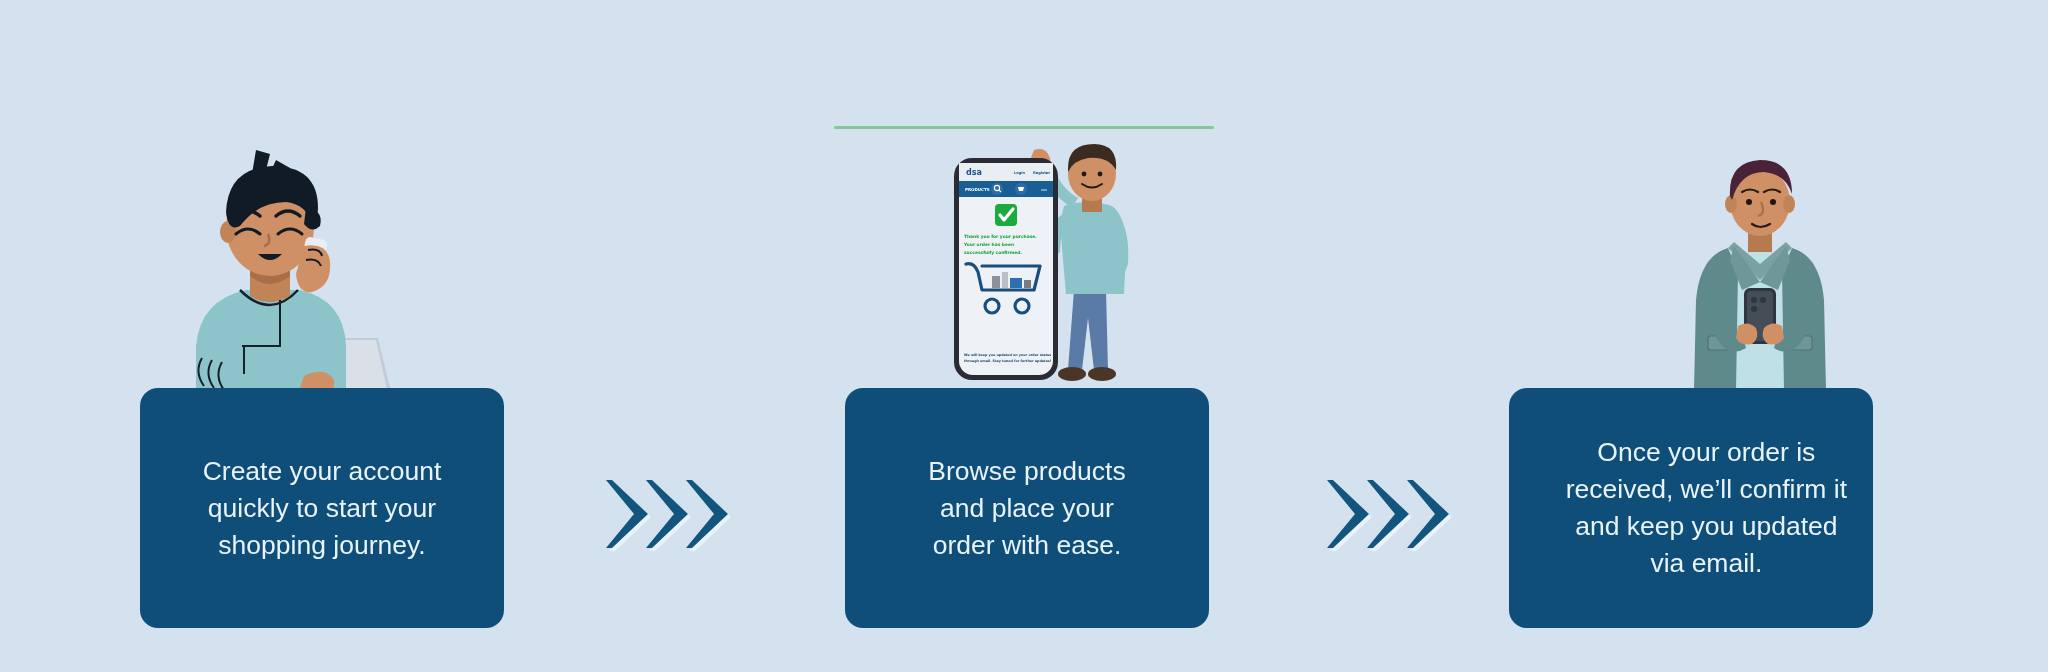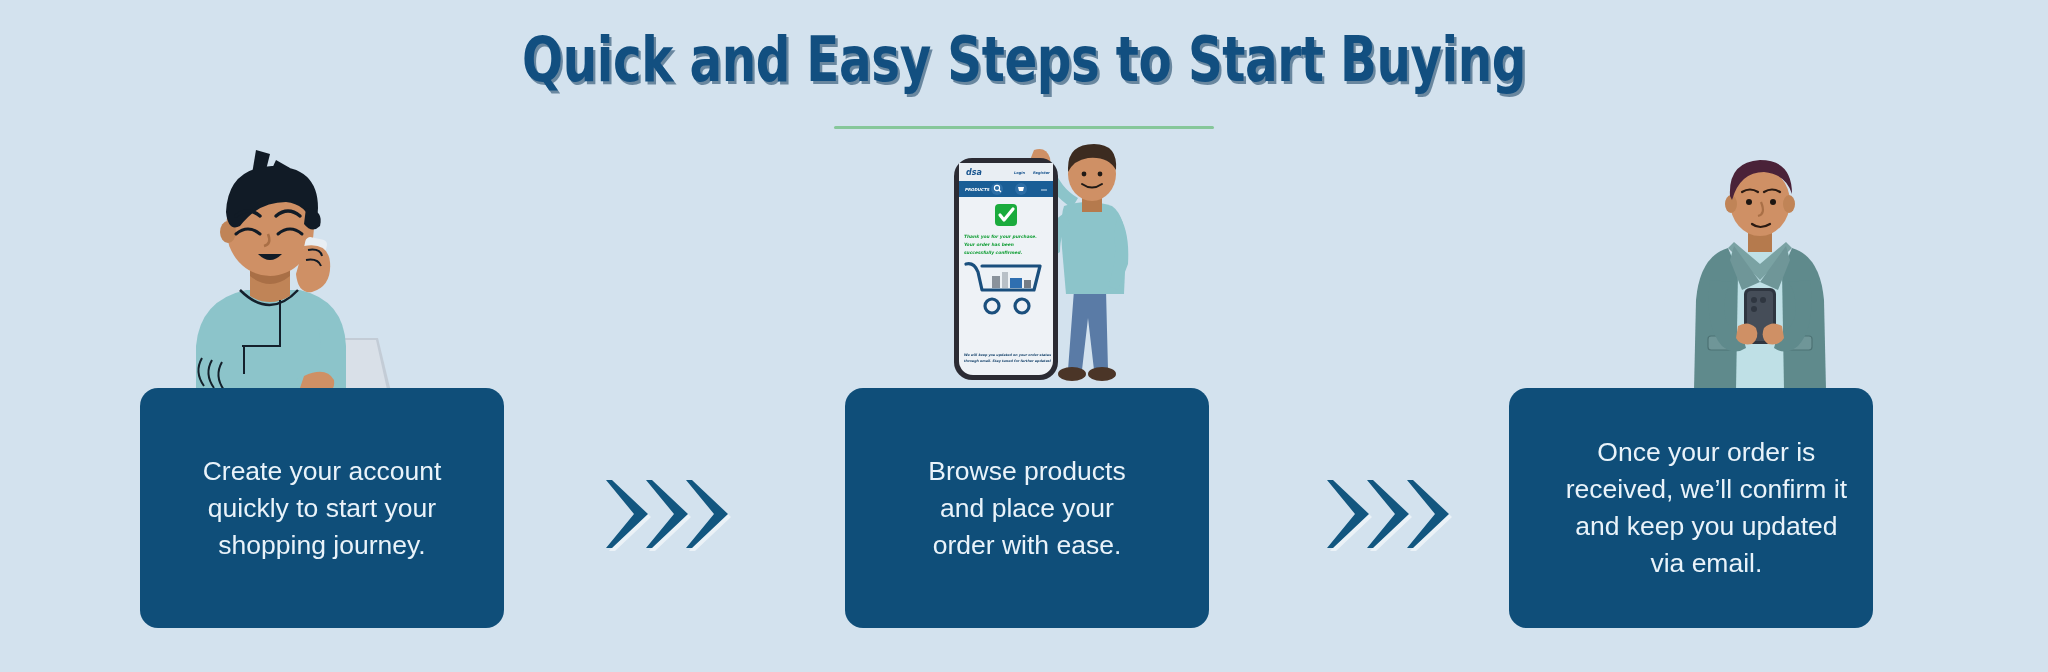--- a/index.html
+++ b/index.html
@@ -86,33 +86,30 @@
   .arrows {
     position: absolute;
     display: flex;
     z-index: 6;
   }
   #arrows1 { left: 602px;  top: 478px; }
   #arrows2 { left: 1323px; top: 478px; }
   .chev { margin-right: -12px; filter: drop-shadow(3px 3px 0 rgba(255,255,255,0.55)); }
 
   
-  .illus { position: absolute; z-index: 2; font-style: italic; }
+  .illus { position: absolute; z-index: 2; }
   #illus1 { left: 178px; top: 150px; }
   #illus2 { left: 948px; top: 140px; }
   #illus3 { left: 1660px; top: 140px; }
 </style>
 </head>
 <body>
 
 <div class="stage">
 
-  <div class="title-wrap">
-    <div class="page-title">Quick and Easy Steps to Start Buying</div>
-  </div>
   <div class="title-rule"></div>
 
   <div class="illus" id="illus1">
     <svg width="290" height="250" viewBox="0 0 290 250">
 
       <g fill="#111b26">
         <polygon points="78,0 92,4 84,36 73,30"></polygon>
         <polygon points="98,10 112,18 96,44 86,36"></polygon>
         <polygon points="116,28 128,42 102,56 96,46"></polygon>
       </g>

